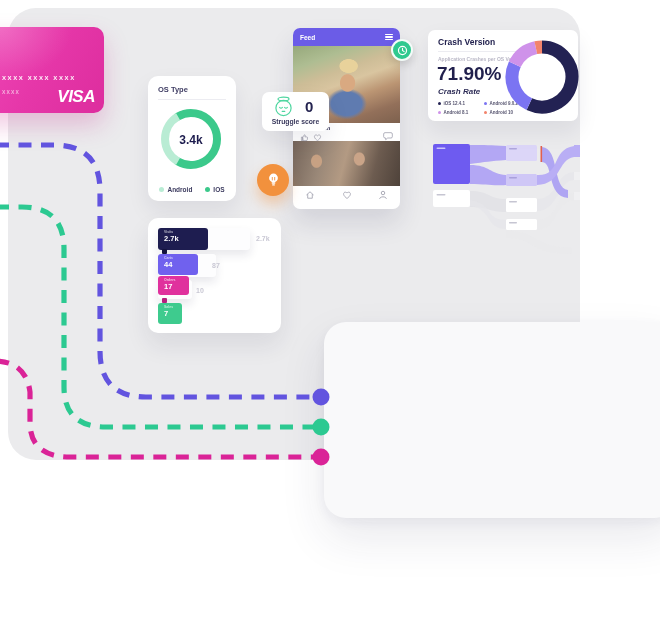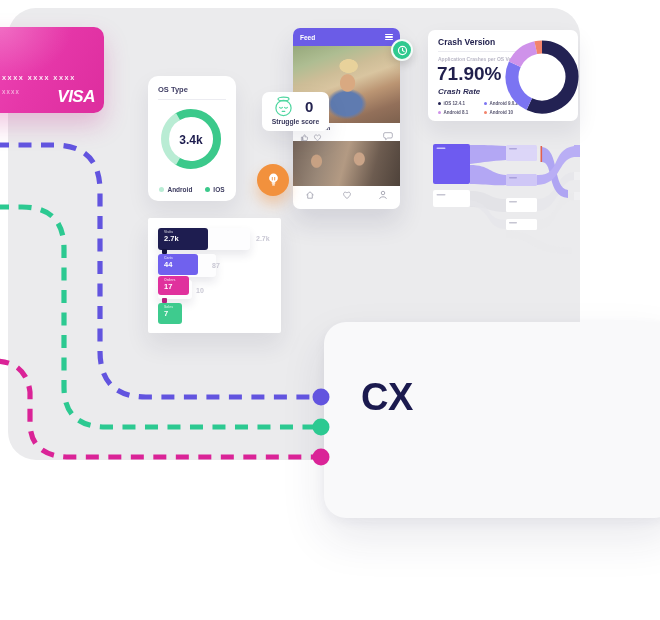--- a/index.html
+++ b/index.html
@@ -111,21 +111,21 @@
   .crash .legend {
     position:absolute; left:10px; top:71px; width:88px;
     display:grid; grid-template-columns:1fr 1fr; row-gap:4px; column-gap:4px;
   }
   .crash .legend .it { display:flex; align-items:center; gap:2.5px; font-size:4.5px; color:#55536e; font-weight:bold; }
   .crash .legend .d { width:3px; height:3px; border-radius:50%; flex:none; }
   .crash svg.donut2 { position:absolute; left:76px; top:9px; }
   
   .sankey { position:absolute; left:430px; top:138px; }
   
-  .funnel { left:148px; top:218px; width:133px; height:115px; border-radius:2px; box-shadow:0 12px 24px rgba(30,30,70,.09); }
+  .funnel { left:148px; top:218px; width:133px; height:115px; border-radius:10px; box-shadow:0 12px 24px rgba(30,30,70,.09); }
   .ghost {
     position:absolute; left:10px; background:#fdfdfe; border-radius:3px;
     box-shadow:0 5px 10px rgba(30,30,70,.10);
   }
   .fbar { position:absolute; left:10px; border-radius:3px; padding:2px 0 0 6px; color:#fff; }
   .fbar .tl { font-size:3.5px; font-weight:bold; opacity:.65; line-height:4px; }
   .fbar .v { font-size:7.5px; font-weight:bold; line-height:9px; }
   .gval { position:absolute; font-size:7px; font-weight:bold; color:#c9c8d4; }
   .conn { position:absolute; left:14px; width:5px; height:5px; border-radius:1px; }
   
@@ -343,17 +343,16 @@
     <path d="M -4 145 L 54 145 Q 100 145 100 191 L 100 351 Q 100 397 146 397 L 318 397" fill="none" stroke="#6254df" stroke-width="5.2" stroke-dasharray="13 9.5"></path>
     <path d="M -4 207 L 22 207 Q 64 207 64 249 L 64 387 Q 64 427 106 427 L 318 427" fill="none" stroke="#2cc991" stroke-width="5.2" stroke-dasharray="13 9.5"></path>
     <path d="M -4 361 Q 26 362 30 392 L 30 424 Q 31 457 70 457 L 318 457" fill="none" stroke="#da2397" stroke-width="5.2" stroke-dasharray="13 9.5"></path>
     <circle cx="321" cy="397" r="8.5" fill="#6254df"></circle>
     <circle cx="321" cy="427" r="8.5" fill="#2cc991"></circle>
     <circle cx="321" cy="457" r="8.5" fill="#da2397"></circle>
   </svg>
 
   <div class="auto-card">
     <div class="txt">
-      <div>CX</div>
     </div>
   </div>
 
 </div>
 
 </body></html>

